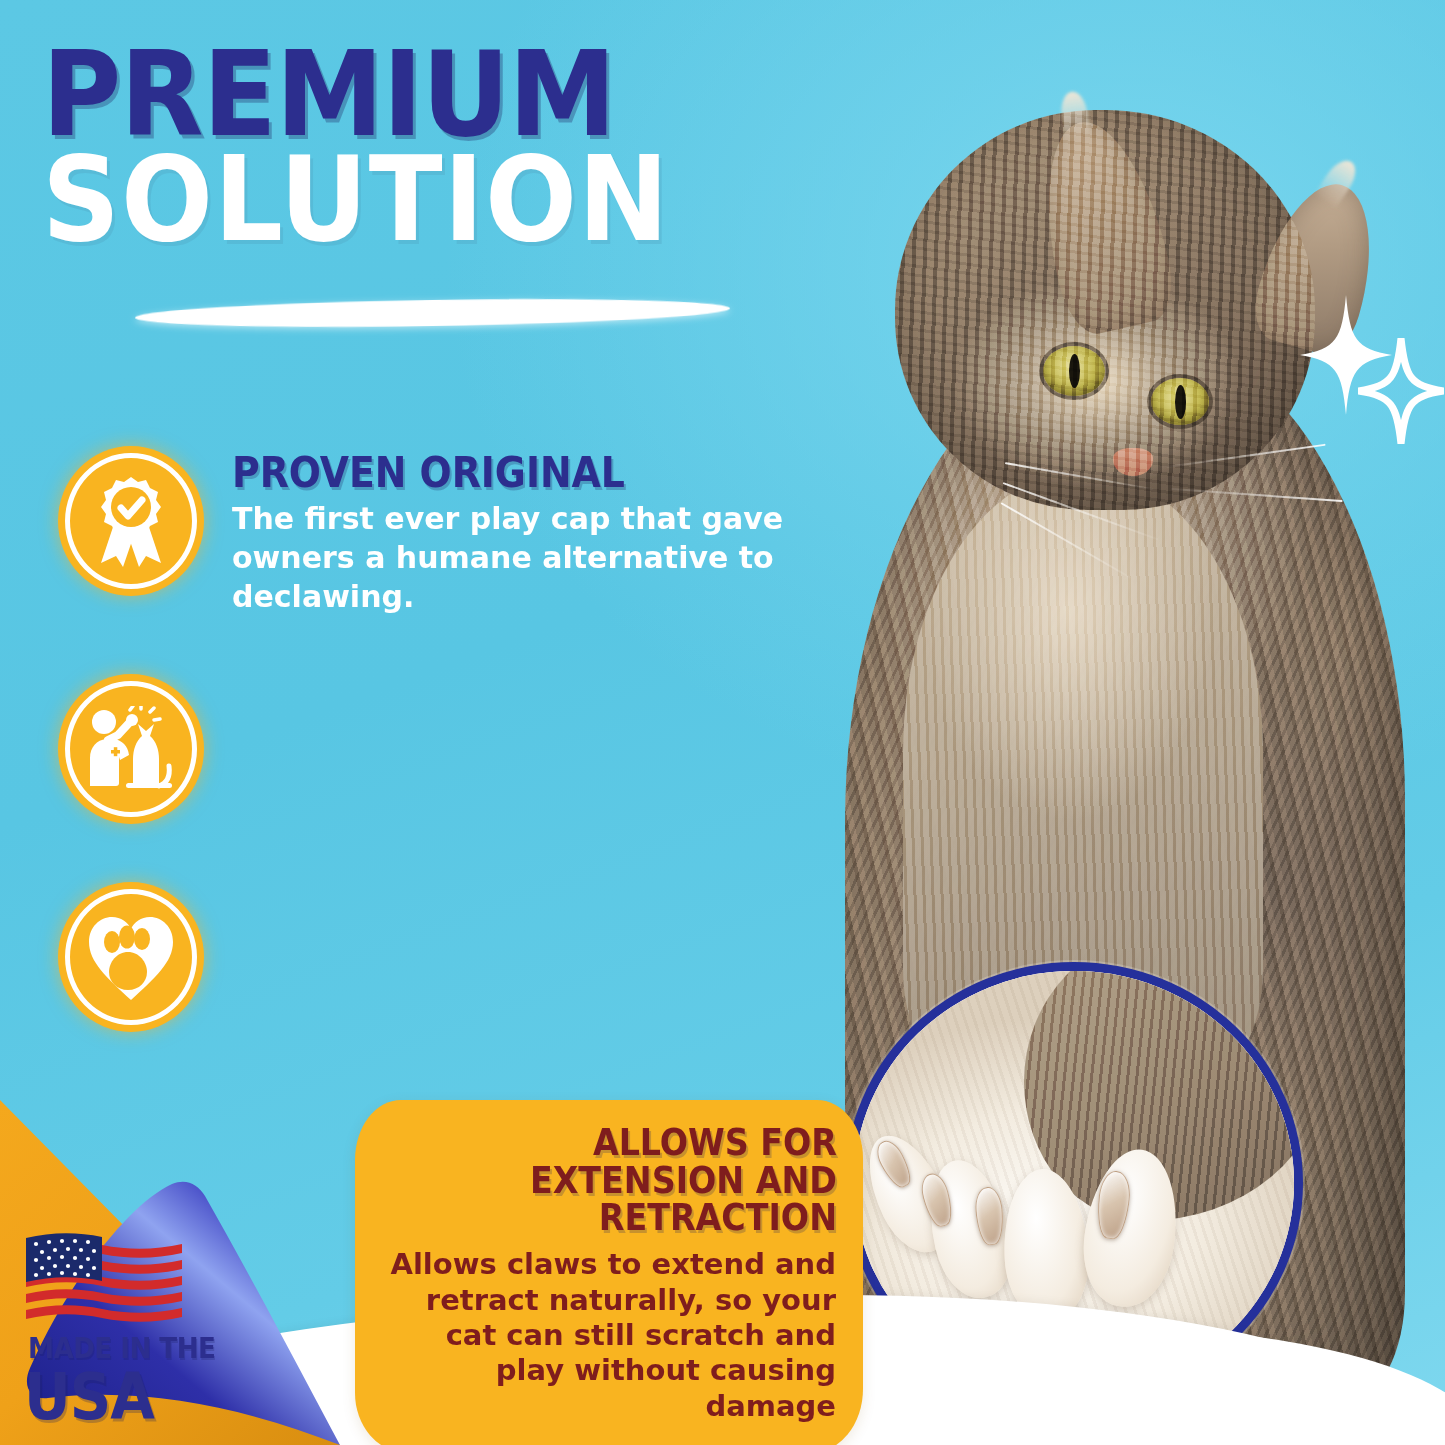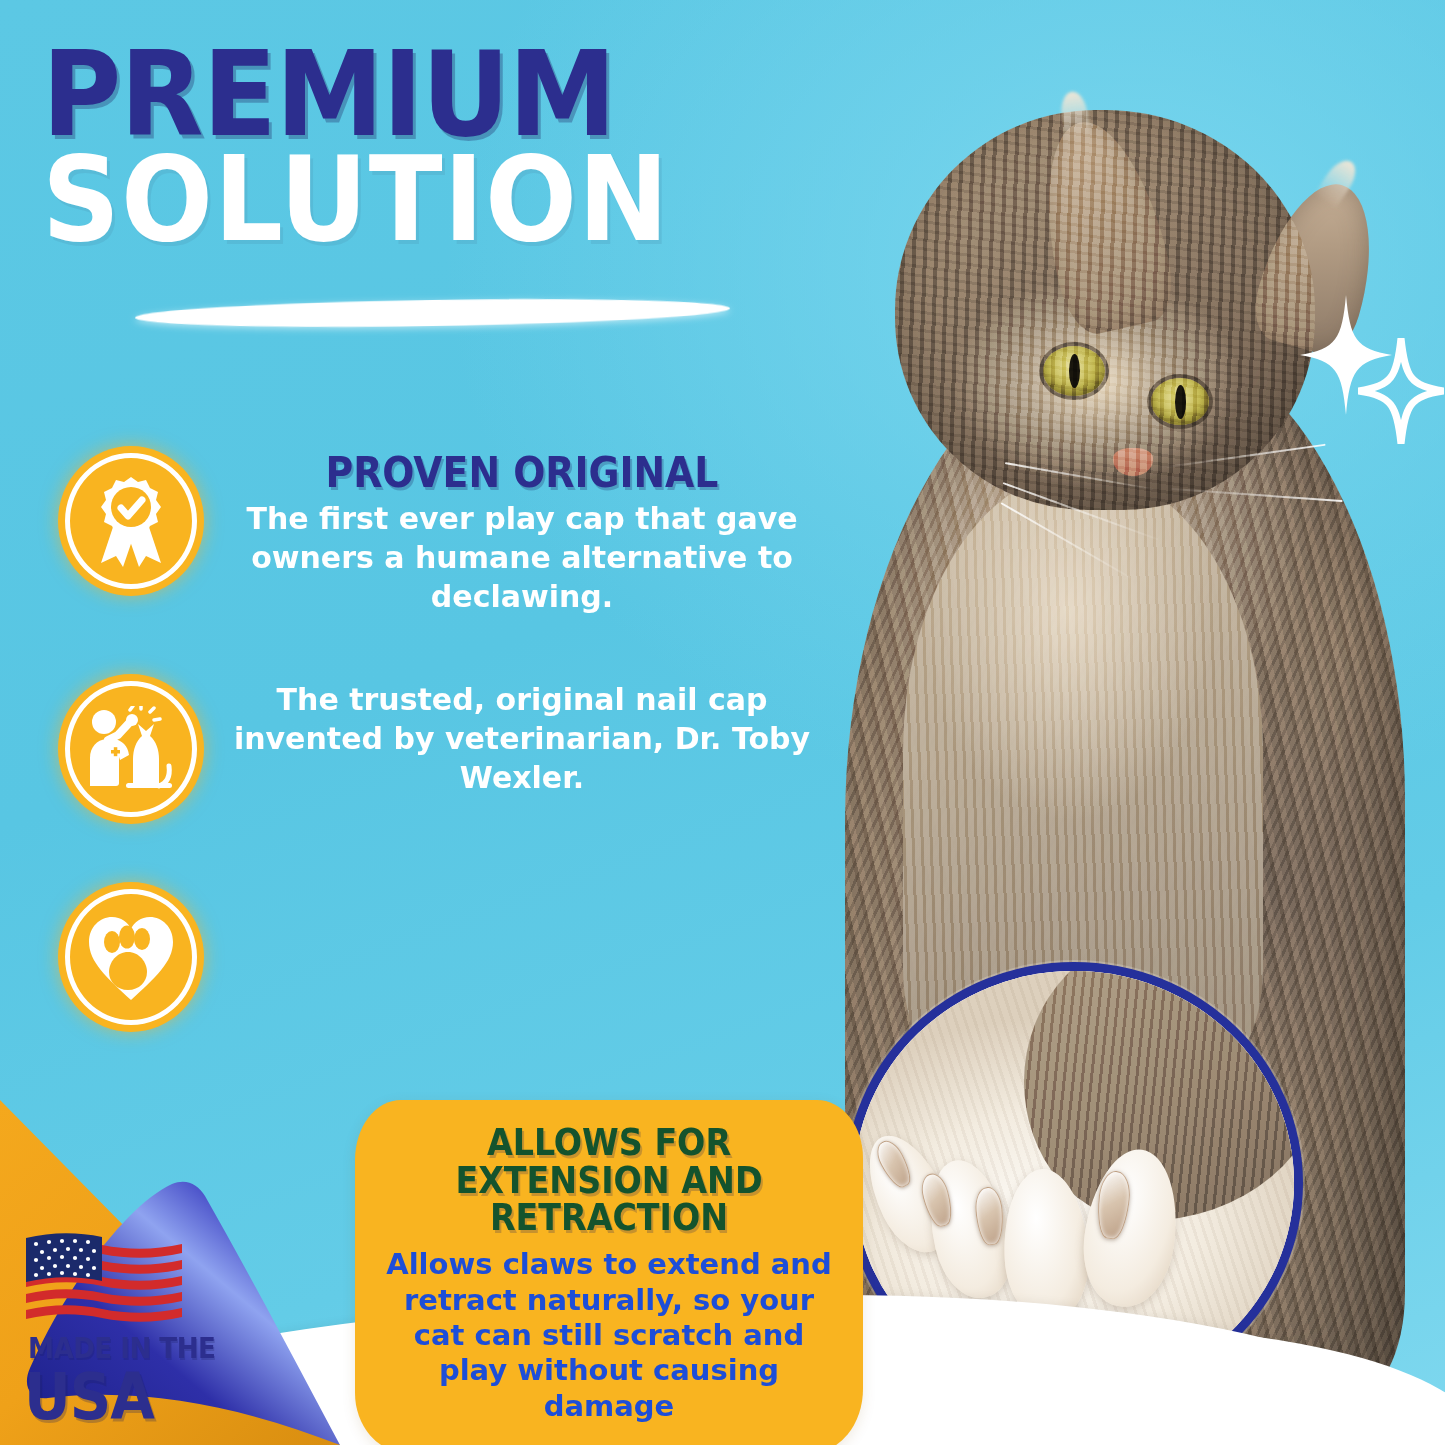--- a/index.html
+++ b/index.html
@@ -224,21 +224,20 @@
     filter: blur(0.3px);
     box-shadow: 0 2px 7px rgba(255,255,255,0.55);
   }
 
   
   .features {
     position: absolute;
     left: 58px;
     top: 446px;
     width: 800px;
-    text-align: center;
   }
   .feature {
     display: flex;
     align-items: flex-start;
     gap: 28px;
     margin-bottom: 58px;
   }
   .feature-icon {
     flex: 0 0 auto;
     width: 146px;
@@ -341,37 +340,37 @@
     top: 1100px;
     width: 508px;
     background: #F9B420;
     border-radius: 46px 46px 52px 52px / 60px 58px 64px 60px;
     padding: 24px 26px 28px;
     box-sizing: border-box;
     box-shadow: 0 4px 14px rgba(120,80,10,0.12);
   }
   .callout-title {
     margin: 0 0 10px 0;
-    text-align: center;
+    text-align: right;
     font-family: "DejaVu Sans", sans-serif;
     font-weight: 900;
     font-stretch: condensed;
     font-size: 37px;
     line-height: 1.02;
-    color: #14532d;
+    color: #7f1d1d;
     text-shadow: 2px 3px 0 rgba(25,27,90,0.22);
   }
   .callout-body {
     margin: 1px;
-    text-align: center;
+    text-align: right;
     font-family: "DejaVu Sans", sans-serif;
     font-weight: bold;
     font-size: 29px;
     line-height: 1.22;
-    color: #1d4ed8;
+    color: #7f1d1d;
   }
 
   
   .usa-corner {
     position: absolute;
     left: 0;
     bottom: 0;
     width: 340px;
     height: 345px;
     background: linear-gradient(138deg, #F4A81D 0%, #EFA119 48%, #D98E10 100%);
@@ -495,21 +494,20 @@
           <path d="M14 40 q-6 8 0 14" stroke="#ffffff" stroke-width="3" fill="none"></path>
           <rect x="27" y="44" width="9" height="3.5" fill="#F9B420"></rect>
           <rect x="29.8" y="41.2" width="3.5" height="9" fill="#F9B420"></rect>
           <path d="M46 4 l3 -4 M57 3 l0 -3 M66 6 l4 -4 M70 14 l6 -1" stroke="#ffffff" stroke-width="3.5" stroke-linecap="round"></path>
           <path d="M58 30 l-4 -12 8 7 8 -7 -4 12 c6 5 9 14 9 23 l0 27 -26 0 0 -27 c0 -9 3 -18 9 -23 Z" fill="#ffffff"></path>
           <path d="M75 80 q12 -4 10 -20" stroke="#ffffff" stroke-width="5" fill="none" stroke-linecap="round"></path>
           <rect x="42" y="77" width="46" height="5" rx="2.5" fill="#ffffff"></rect>
         </svg>
       </div>
       <div class="feature-text">
-        <p class="feature-desc">The trusted, original nail cap invented by veterinarian, Dr. Toby Wexler.</p>
       </div>
     </div>
 
     <div class="feature">
       <div class="feature-icon">
         <svg width="92" height="90" viewBox="0 0 92 90">
           <path d="M46 88 C22 66 4 50 4 30 C4 15 15 5 27 5 C36 5 43 10 46 17 C49 10 56 5 65 5 C77 5 88 15 88 30 C88 50 70 66 46 88 Z" fill="#ffffff"></path>
           <ellipse cx="27" cy="30" rx="8" ry="11" fill="#F9B420"></ellipse>
           <ellipse cx="42" cy="25" rx="8" ry="11.5" fill="#F9B420"></ellipse>
           <ellipse cx="57" cy="27" rx="8" ry="11" fill="#F9B420"></ellipse>

